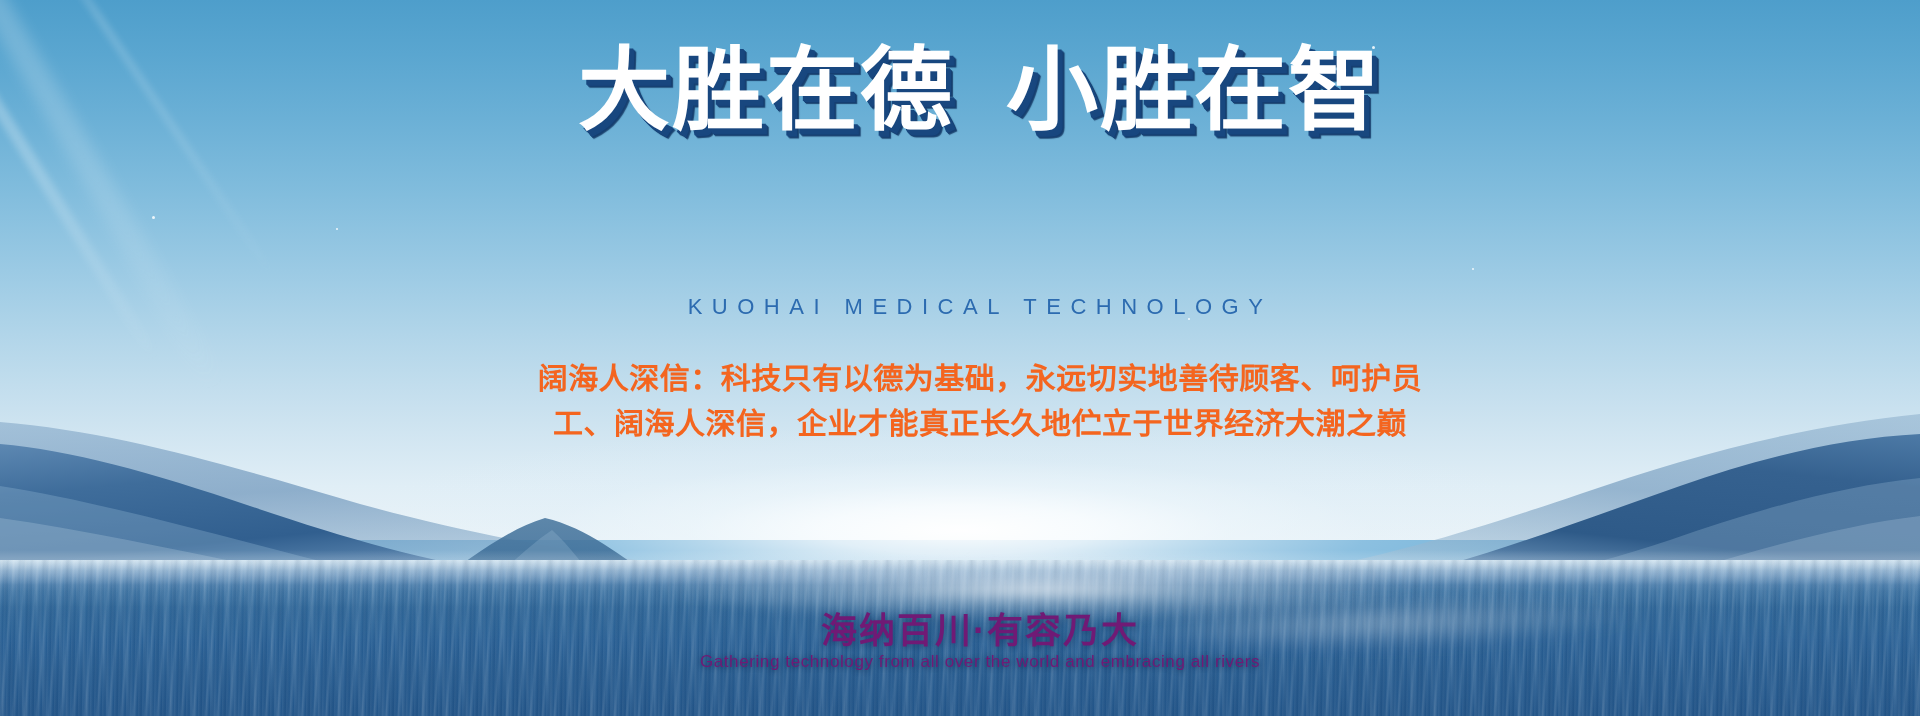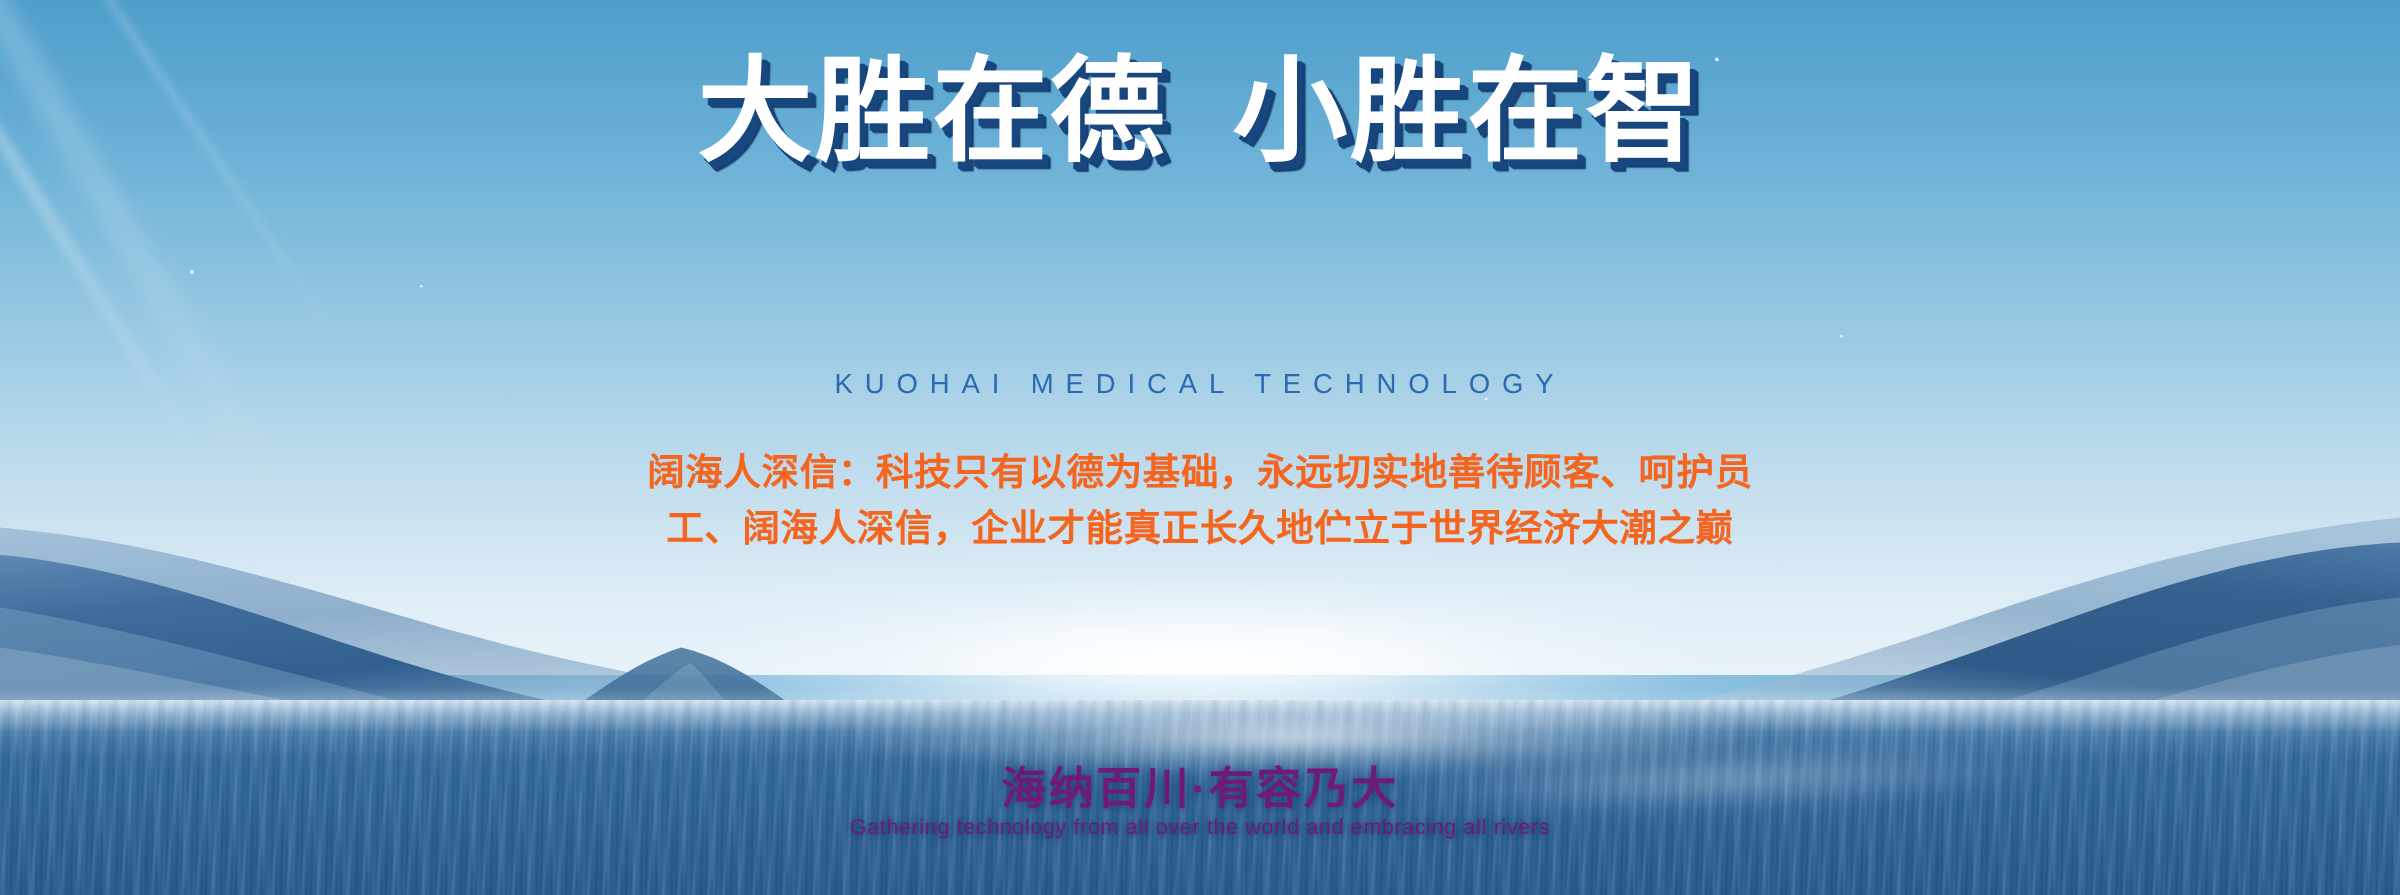--- a/index.html
+++ b/index.html
@@ -176,20 +176,21 @@
       rgba(255,255,255,0.30) 0%,
       rgba(255,255,255,0) 100%);
     filter: blur(7px);
     pointer-events: none;
   }
 
   
   .content {
     position: absolute;
     inset: 0;
+    margin-left: 20px;
   }
 
   .headline {
     position: absolute;
     left: 0;
     top: 42px;
     width: 1920px;
     text-align: center;
     font-size: 92px;
     line-height: 1.05;

